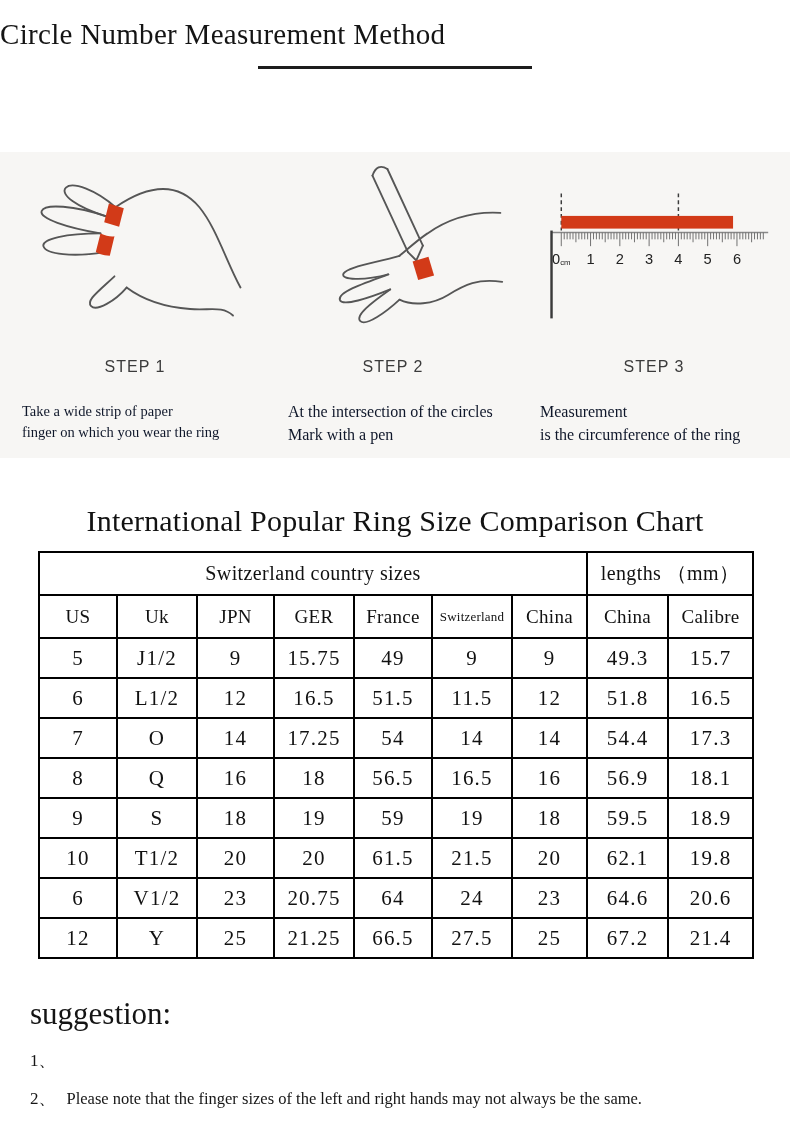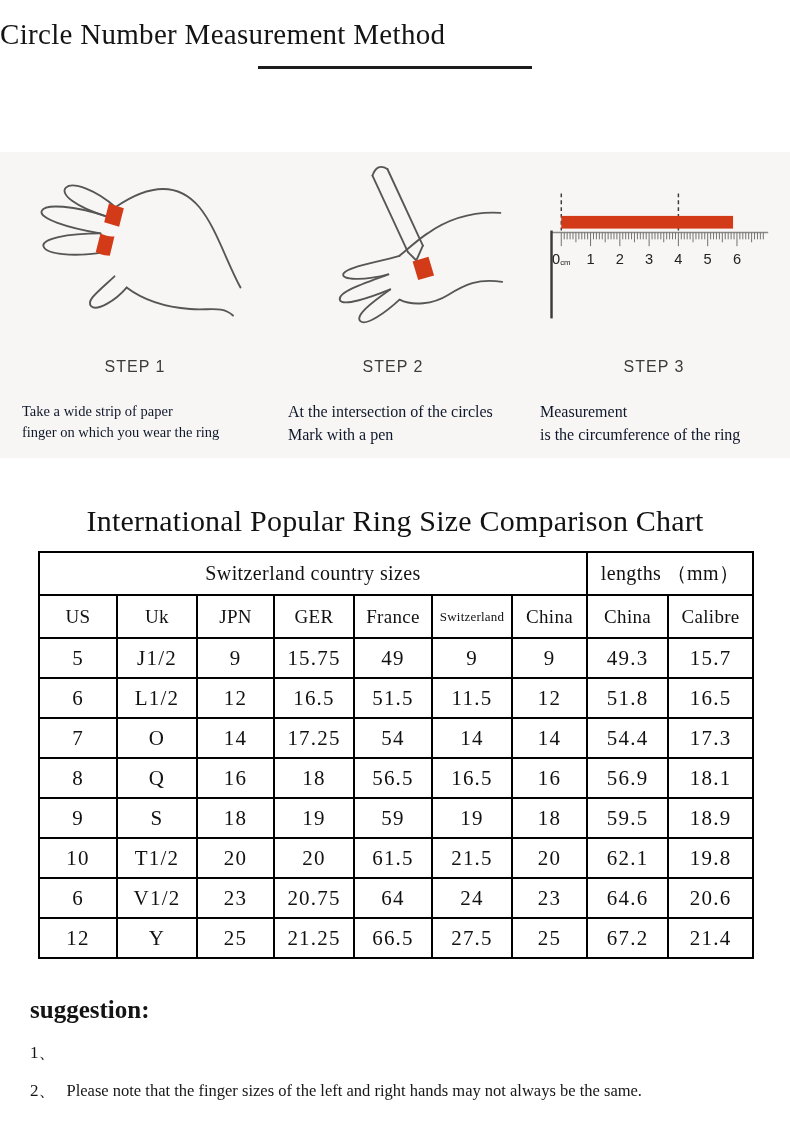--- a/index.html
+++ b/index.html
@@ -37,21 +37,21 @@
   .ring-table th, .ring-table td {
     border:2px solid #000; font-weight:normal; text-align:center; padding:0;
     height:40px; font-size:21px; letter-spacing:1.2px; color:#111; overflow:hidden;
   }
   .ring-table tr.group-row th { height:43px; font-size:20px; letter-spacing:0.4px; }
   .ring-table tr.cols-row th { height:43px; font-size:19px; letter-spacing:0.3px; }
   .ring-table tr.cols-row th.small-header { font-size:13px; letter-spacing:0.2px; }
 
   
   .suggestion { margin:37px 0 0 30px; }
-  .suggestion-heading { font-size:25px; color:#141414;font-weight:bold; }
+  .suggestion-heading { font-size:31px; color:#141414; }
   .suggestion-list { margin-top:17px; }
   .suggestion-item { display:flex; align-items:baseline; margin-top:15px; font-size:16.5px; color:#161616; }
   .suggestion-item .num { font-size:17px; margin-right:11px; white-space:nowrap; }
   .suggestion-item:first-child .num { margin-right:17px; }
 </style>
 </head>
 <body>
 
 <div class="page-header">
   <div class="main-title">Circle Number Measurement Method</div>

